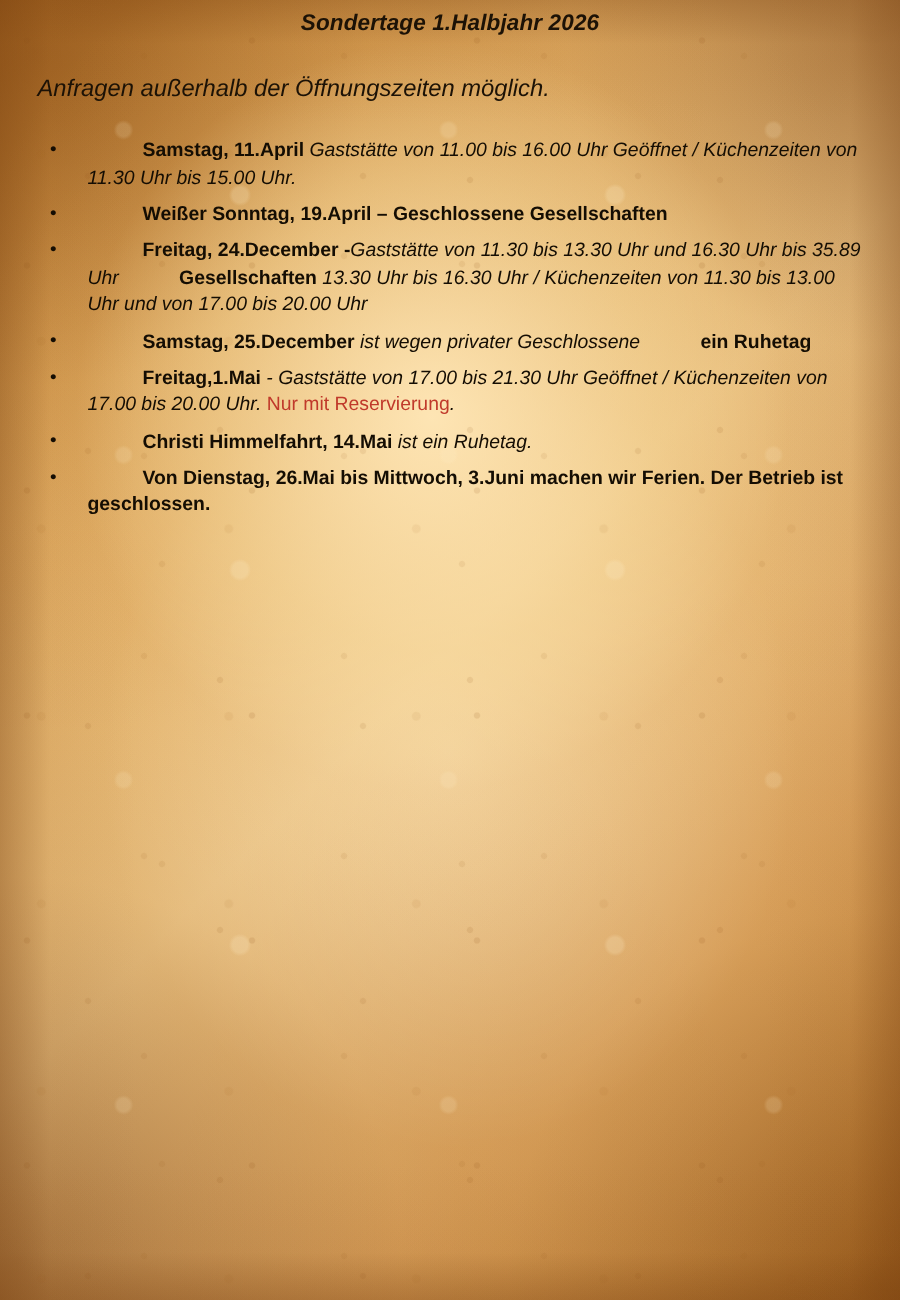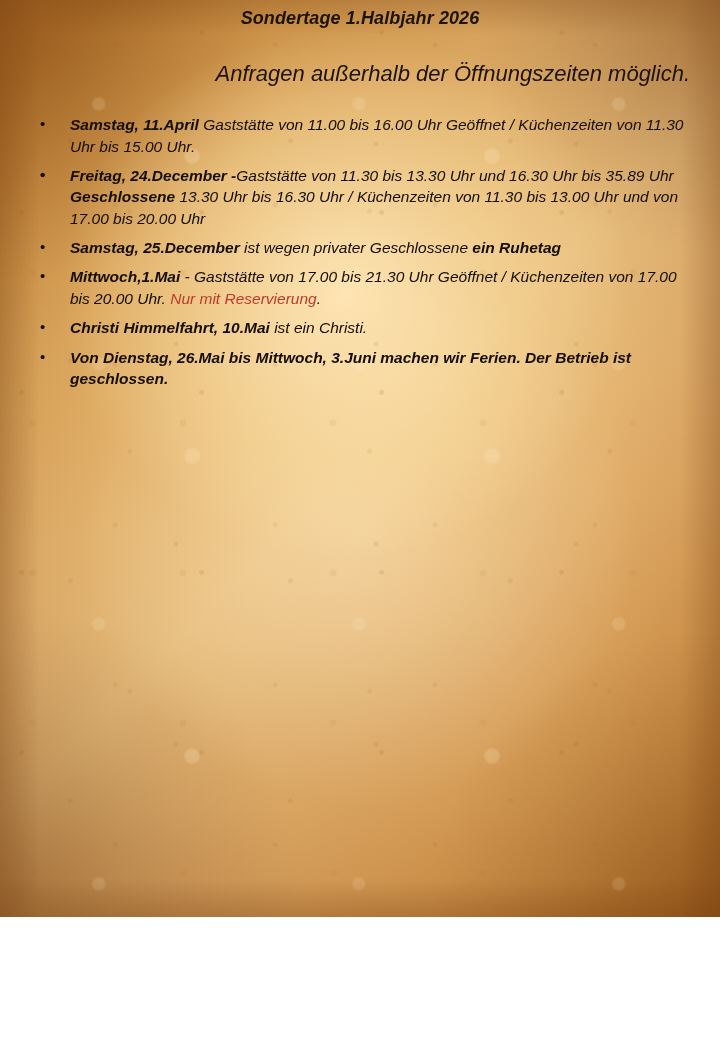--- a/index.html
+++ b/index.html
@@ -9,21 +9,21 @@
   body {
     width: 720px;
     height: 1040px;
     font-family: "Liberation Sans", sans-serif;
     overflow: hidden;
   }
 
   #page {
     position: relative;
     width: 720px;
-    height: 917px;
+    height: 1040px;
     box-sizing: border-box;
     background-color: #d9a356;
     background-image:
       radial-gradient(ellipse 55% 40% at 48% 32%, rgba(255, 231, 183, 0.95) 0%, rgba(246, 214, 151, 0.55) 45%, rgba(230, 178, 100, 0.12) 72%, rgba(200, 140, 60, 0) 100%),
       radial-gradient(ellipse 70% 55% at 50% 58%, rgba(255, 236, 196, 0.55) 0%, rgba(231, 183, 110, 0.2) 55%, rgba(190, 128, 50, 0) 100%),
       radial-gradient(circle at 4% 4%, rgba(120, 62, 14, 0.55) 0%, rgba(150, 85, 25, 0.15) 22%, rgba(180, 120, 50, 0) 45%),
       radial-gradient(circle at 97% 3%, rgba(120, 62, 14, 0.5) 0%, rgba(160, 95, 30, 0.12) 20%, rgba(190, 130, 55, 0) 42%),
       radial-gradient(circle at 2% 97%, rgba(110, 55, 10, 0.55) 0%, rgba(155, 90, 25, 0.15) 25%, rgba(190, 130, 55, 0) 48%),
       radial-gradient(circle at 98% 99%, rgba(110, 55, 10, 0.5) 0%, rgba(155, 90, 25, 0.14) 24%, rgba(190, 130, 55, 0) 46%),
       linear-gradient(135deg, #c5822f 0%, #e0ab61 25%, #f0cb8e 50%, #dda460 75%, #bd7a2a 100%);
@@ -72,23 +72,23 @@
     text-align: center;
     font-weight: bold;
     font-style: italic;
     font-size: 18px;
     color: #1c1206;
     margin: 8px 0 0 0;
     letter-spacing: 0.1px;
   }
 
   .subtitle {
-    text-align: right;
+    text-align: left;
     font-style: italic;
-    font-size: 22px;
+    font-size: 19px;
     color: #1c1206;
     line-height: 1.28;
     margin: 31px 0 0 0;
   }
 
   ul.items {
     list-style: none;
     margin: 26px 0 0 0;
     padding: 0;
   }
@@ -106,28 +106,27 @@
     position: absolute;
     left: 10px;
     top: 0;
     font-size: 15px;
     color: #140d03;
     line-height: 1.38;
   }
 
   .b {
     font-weight: bold;
-    font-style: italic;
+    margin-left: 44px;
   }
   .i {
     font-style: italic;
   }
   .red {
     color: #c0392b;
-    font-style: italic;
   }
 
   
   li.loose { line-height: 1.62; }
   li.tight { line-height: 1.25; margin-bottom: 6px; }
   li.medium { line-height: 1.45; }
 </style>
 </head>
 <body>
 
@@ -142,40 +141,41 @@
 
     <ul class="items">
 
       <li class="loose">
         <span class="bullet">•</span>
         <span class="b">Samstag, 11.April</span><span class="i"> Gaststätte von 11.00 bis 16.00 Uhr Geöffnet / Küchenzeiten von 11.30 Uhr bis 15.00 Uhr.</span>
       </li>
 
       <li class="medium">
         <span class="bullet">•</span>
+        <span class="b">Weißer Sonntag, 19.April – Geschlossene Gesellschaften</span>
       </li>
 
       <li class="tight">
         <span class="bullet">•</span>
-        <span class="b">Freitag, 24.December -</span><span class="i">Gaststätte von 11.30 bis 13.30 Uhr und 16.30 Uhr bis 35.89 Uhr </span><span class="b">Geschlossene</span><span class="i"> 13.30 Uhr bis 16.30 Uhr / Küchenzeiten von 11.30 bis 13.00 Uhr und von 17.00 bis 20.00 Uhr</span>
+        <span class="b">Freitag, 24.December -</span><span class="i">Gaststätte von 11.30 bis 13.30 Uhr und 16.30 Uhr bis 35.89 Uhr </span><span class="b">Gesellschaften</span><span class="i"> 13.30 Uhr bis 16.30 Uhr / Küchenzeiten von 11.30 bis 13.00 Uhr und von 17.00 bis 20.00 Uhr</span>
       </li>
 
       <li class="medium">
         <span class="bullet">•</span>
         <span class="b">Samstag, 25.December</span><span class="i"> ist wegen privater Geschlossene </span><span class="b">ein Ruhetag</span>
       </li>
 
       <li class="loose">
         <span class="bullet">•</span>
-        <span class="b">Mittwoch,1.Mai</span><span class="i"> - Gaststätte von 17.00 bis 21.30 Uhr Geöffnet / Küchenzeiten von 17.00 bis 20.00 Uhr. </span><span class="red">Nur mit Reservierung</span><span class="i">.</span>
+        <span class="b">Freitag,1.Mai</span><span class="i"> - Gaststätte von 17.00 bis 21.30 Uhr Geöffnet / Küchenzeiten von 17.00 bis 20.00 Uhr. </span><span class="red">Nur mit Reservierung</span><span class="i">.</span>
       </li>
 
       <li class="medium">
         <span class="bullet">•</span>
-        <span class="b">Christi Himmelfahrt, 10.Mai</span><span class="i"> ist ein Christi.</span>
+        <span class="b">Christi Himmelfahrt, 14.Mai</span><span class="i"> ist ein Ruhetag.</span>
       </li>
 
       <li class="loose">
         <span class="bullet">•</span>
         <span class="b">Von Dienstag, 26.Mai bis Mittwoch, 3.Juni machen wir Ferien. Der Betrieb ist geschlossen.</span>
       </li>
 
     </ul>
   </div>
 </div>

